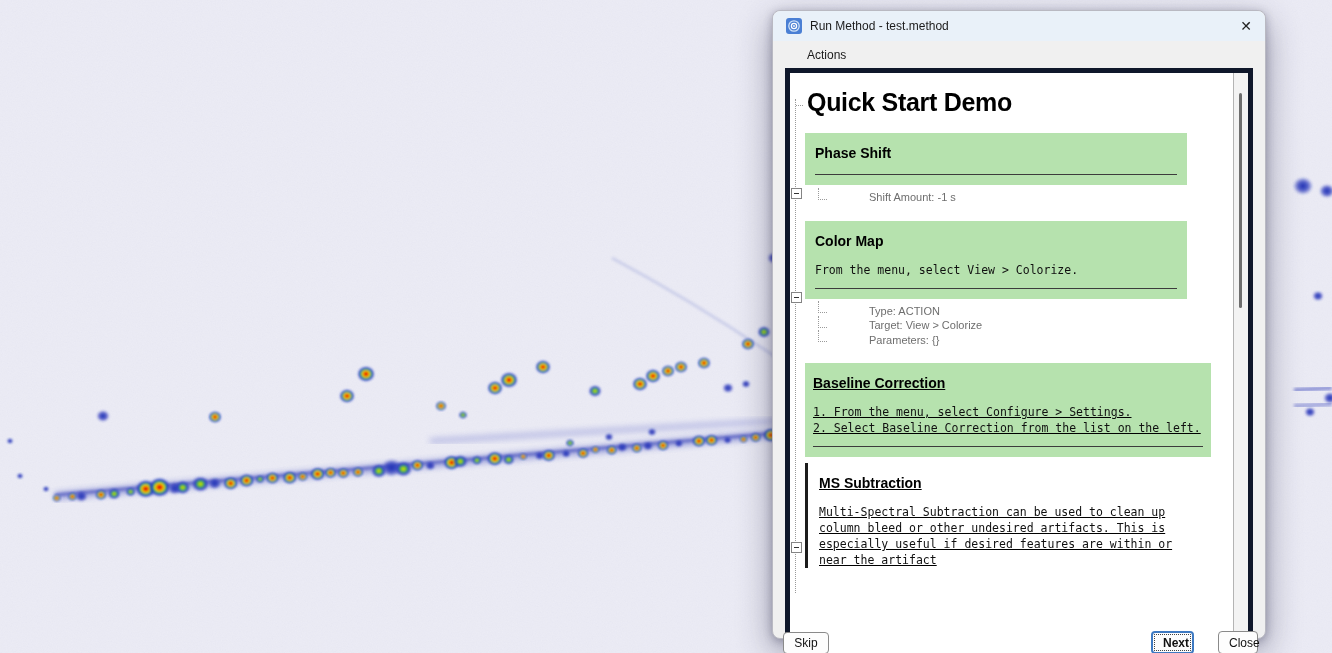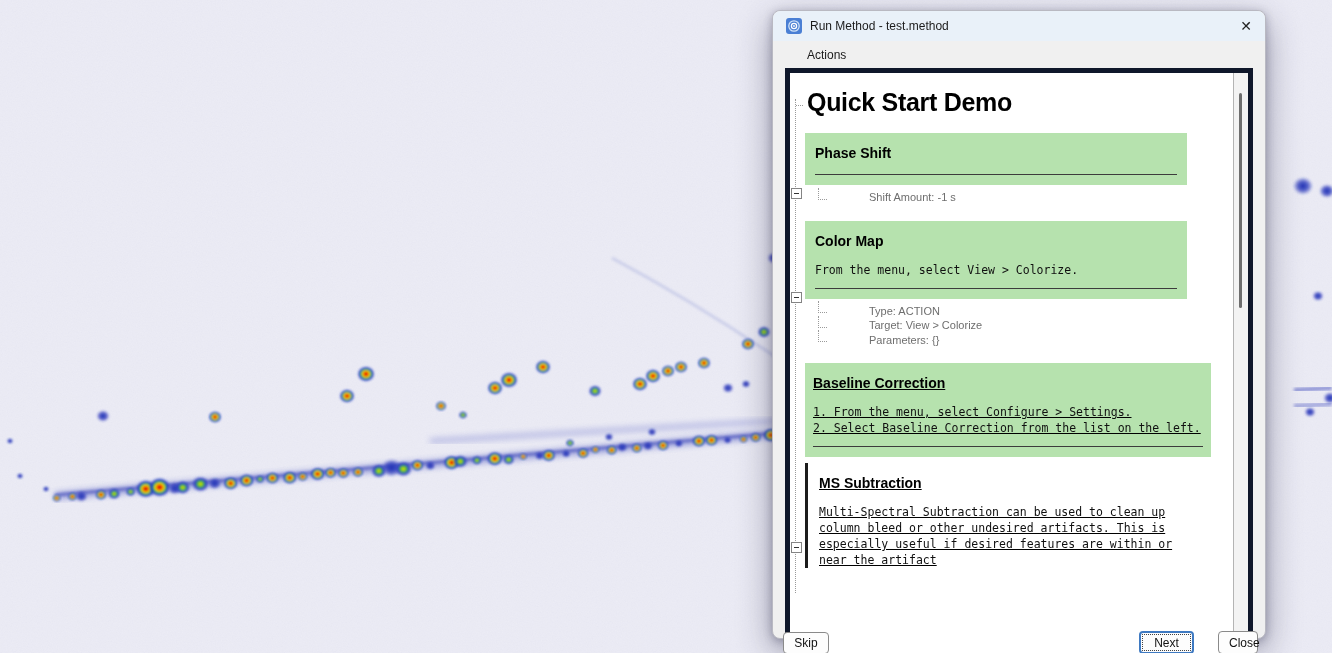--- a/index.html
+++ b/index.html
@@ -49,21 +49,21 @@
   .vthumb{position:absolute;left:5px;top:20px;width:3px;height:215px;background:#6e6e6e;border-radius:2px;}
   .hscroll{position:absolute;left:0;right:14px;bottom:0;height:13px;background:#fafafa;}
   .hthumb{position:absolute;left:10px;top:4px;width:135px;height:4px;background:#5f5f5f;border-radius:2px;}
   .sb-corner{position:absolute;right:0;bottom:0;width:14px;height:13px;background:#f0f0f0;}
 
   
   .footer{position:absolute;left:0;right:0;bottom:0;height:36px;}
   .btn{position:absolute;top:6px;height:22px;background:#fdfdfd;border:1px solid #8a8a8a;border-radius:4px;
     font-family:"Liberation Sans",sans-serif;font-size:12px;color:#111;padding:0 10px;cursor:pointer;margin-top:24px;}
   .btn-skip{left:10px;width:46px;}
-  .btn-next{right:71px;width:55px;border:2px solid #3f7ac2;outline:1px dotted #444;outline-offset:-4px;top:5px;height:23px;box-sizing:border-box;}
+  .btn-next{right:71px;width:43px;border:2px solid #3f7ac2;outline:1px dotted #444;outline-offset:-4px;top:5px;height:23px;box-sizing:border-box;font-weight:bold;}
   .btn-close{right:7px;width:40px;box-sizing:border-box;height:23px;top:5px;}
 </style>
 </head>
 <body>
 
 <div id="stage">
 
   <svg id="bg-svg" width="1332" height="653">
     <defs>
       <radialGradient id="g-hot">

